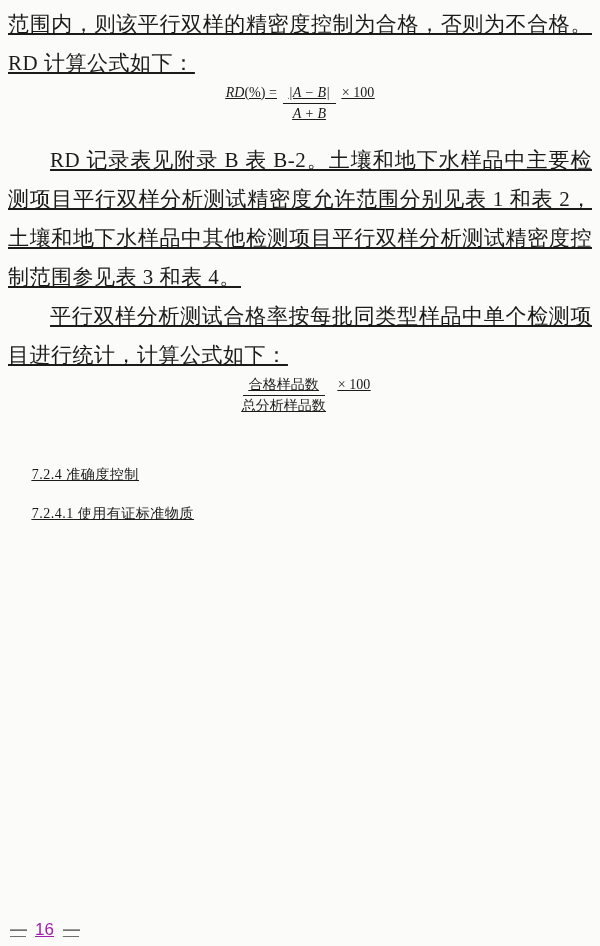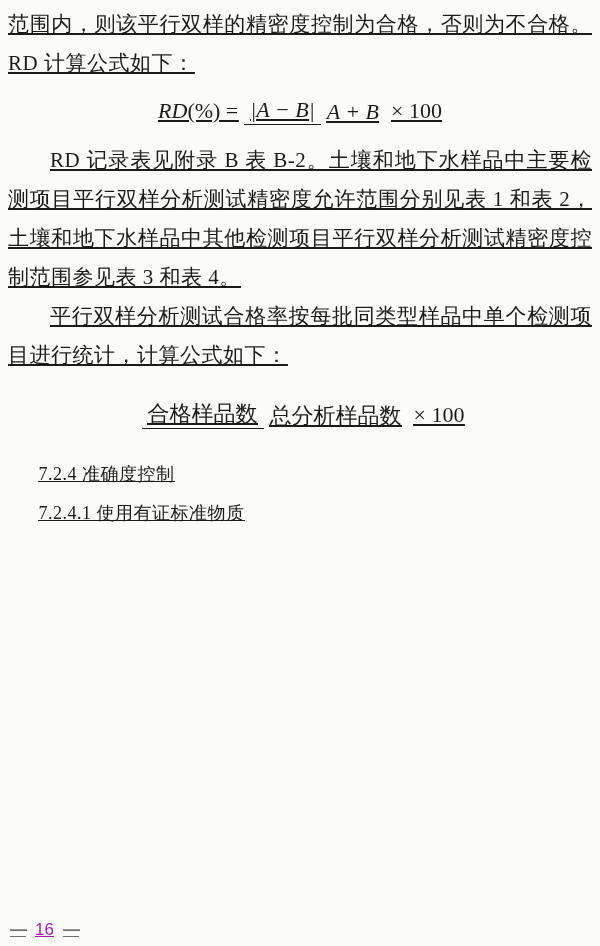--- a/index.html
+++ b/index.html
@@ -16,37 +16,37 @@
   }
   .para {
     font-size: 21px;
     line-height: 39px;
     text-align: justify;
     letter-spacing: 0.5px;
   }
   .indent { text-indent: 2em; }
   .indent-sm { text-indent: 1.5em; }
   .heading {
-    font-size: 18px;
+    font-size: 14px;
     line-height: 39px;
     text-indent: 1.7em;
     letter-spacing: 0.5px;
   }
   .formula {
     display: flex;
-    align-items: center;
     justify-content: center;
-    font-size: 22px;
+    font-size: 14px;
   }
   .formula-rd { height: 52px; margin: 2px 0 4px 0; }
   .formula-rate { height: 76px; margin: 2px 0 2px 0; }
   .frm-lhs { white-space: nowrap; }
   .frm-var { font-style: italic; }
   .frac {
     display: inline-flex;
+    flex-direction: column;
     align-items: center;
     vertical-align: middle;
     margin: 0 6px;
   }
   .frac .num {
     padding: 0 6px 2px 6px;
     border-bottom: 1.5px solid #1b1b1b;
     line-height: 1.15;
   }
   .frac .den {

